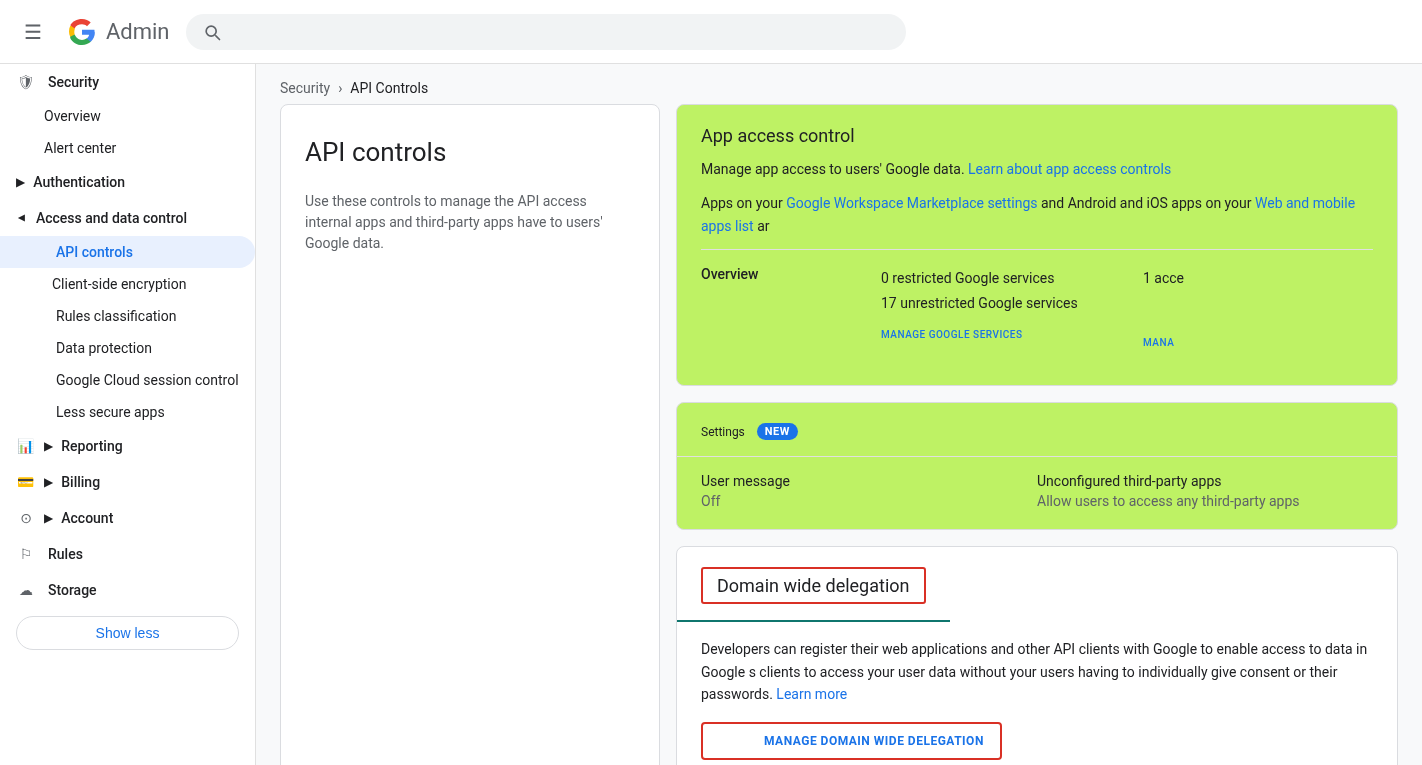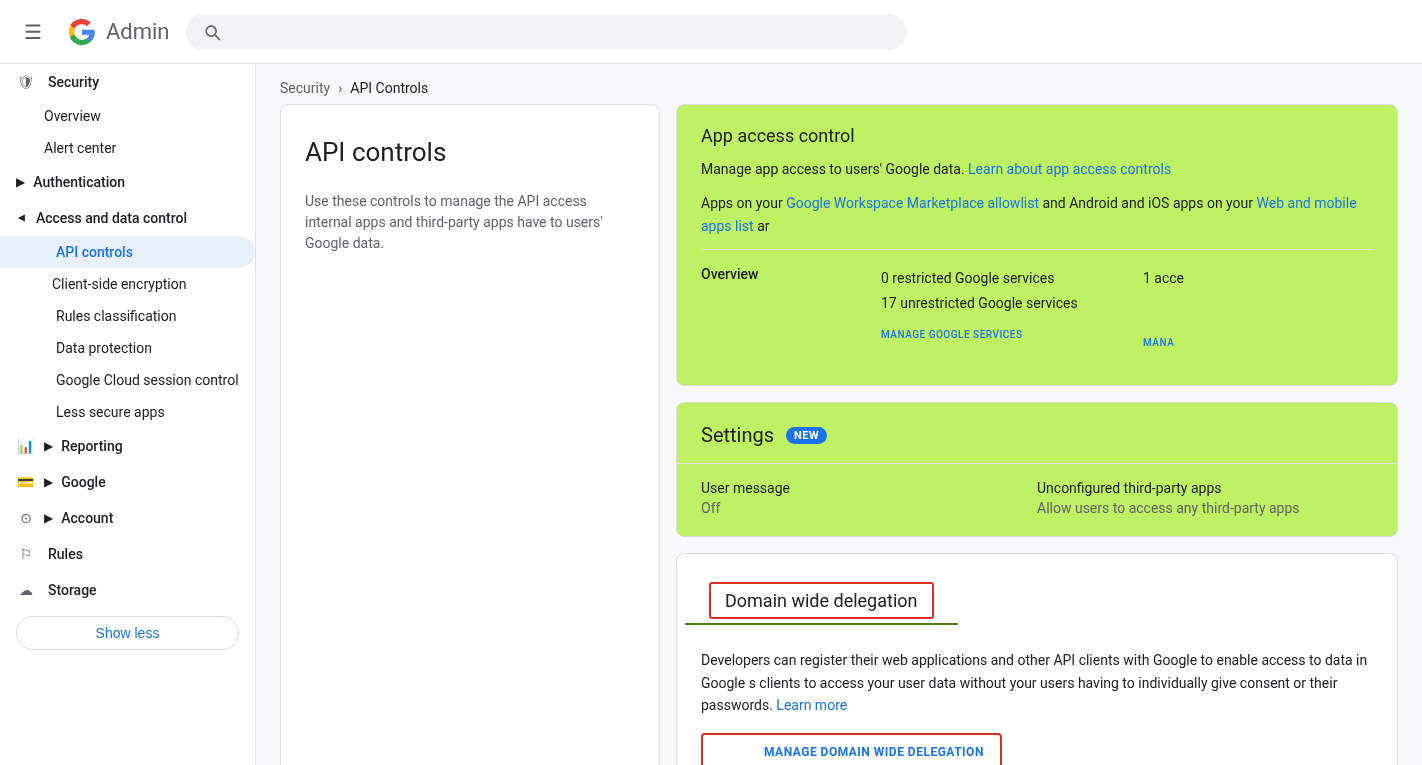--- a/index.html
+++ b/index.html
@@ -57,21 +57,21 @@
     .card-link { color: #1a73e8; text-decoration: none; }
     .overview-row { display: flex; align-items: flex-start; gap: 0; padding: 16px 0; border-top: 1px solid #e0e0e0; margin-top: 8px; }
     .overview-label { font-size: 14px; font-weight: 500; color: #202124; width: 180px; flex-shrink: 0; }
     .overview-values { flex: 1; }
     .overview-value { font-size: 14px; color: #202124; line-height: 1.8; }
     .overview-actions { display: flex; gap: 32px; margin-top: 12px; }
     .action-link { font-size: 10px; font-weight: 500; color: #1a73e8; text-decoration: none; letter-spacing: 0.5px; cursor: pointer; }
 
     
     .settings-card-header { padding: 20px 24px 16px; display: flex; align-items: center; gap: 12px; }
-    .settings-title { font-size: 20px; font-weight: 400; color: #202124; }
+    .settings-title { font-size: 12px; font-weight: 400; color: #202124; }
     .new-badge { background: #1a73e8; color: #fff; font-size: 11px; font-weight: 700; padding: 2px 8px; border-radius: 12px; letter-spacing: 0.5px; }
     .settings-body { padding: 0 24px 20px; display: flex; gap: 0; border-top: 1px solid #e0e0e0; padding-top: 16px; }
     .settings-col { flex: 1; }
     .settings-item-label { font-size: 14px; color: #202124; margin-bottom: 4px; }
     .settings-item-value { font-size: 14px; color: #5f6368; }
 
     
     .dwd-card { background: #fff; border: 1px solid #dadce0; border-radius: 8px; margin-bottom: 16px; }
     .dwd-title { font-size: 18px; font-weight: 400; color: #202124; }
     .dwd-body { padding: 16px 24px; }
@@ -152,21 +152,21 @@
 
     <div class="sidebar-group-item">
       <span class="icon">📊</span>
       <span class="chevron">▶</span>
       <span>Reporting</span>
     </div>
 
     <div class="sidebar-group-item">
       <span class="icon">💳</span>
       <span class="chevron">▶</span>
-      <span>Google</span>
+      <span>Billing</span>
     </div>
 
     <div class="sidebar-group-item">
       <span class="icon">⊙</span>
       <span class="chevron">▶</span>
       <span>Account</span>
     </div>
 
     <div class="sidebar-main-item">
       <span class="icon">⚐</span>
@@ -202,21 +202,21 @@
           <div class="card-header">
             <div class="card-title">App access control</div>
           </div>
           <div class="card-body">
             <div class="card-desc">
               <span>Manage app access to users' Google data.</span>
               <a href="#" class="card-link">Learn about app access controls</a>
             </div>
             <div class="card-desc">
               Apps on your
-              <a href="#" class="card-link">Google Workspace Marketplace allowlist</a>
+              <a href="#" class="card-link">Google Workspace Marketplace settings</a>
               <span> and Android and iOS apps on your </span>
               <a href="#" class="card-link">Web and mobile apps list</a>
               <span> ar</span>
             </div>
             <div class="overview-row">
               <div class="overview-label">Overview</div>
               <div class="overview-values">
                 <div class="overview-value">0 restricted Google services</div>
                 <div class="overview-value">17 unrestricted Google services</div>
                 <div class="overview-actions">
@@ -244,21 +244,21 @@
               <div class="settings-item-value">Off</div>
             </div>
             <div class="settings-col">
               <div class="settings-item-label">Unconfigured third-party apps</div>
               <div class="settings-item-value">Allow users to access any third-party apps</div>
             </div>
           </div>
         </div>
 
         <div class="dwd-card">
-          <div style="padding: 20px 24px 4px; border-bottom: 2px solid #4d7c0f; display: inline-block; margin: 8px;">
+          <div style="padding: 20px 24px 16px; border-bottom: 2px solid #0f766e; display: inline-block; margin: 0;">
             <div style="border: 2px solid #d93025; border-radius: 3px; display: inline-block; padding: 6px 14px;">
               <span class="dwd-title">Domain wide delegation</span>
             </div>
           </div>
           <div class="dwd-body">
             <div class="dwd-desc">
               <span>Developers can register their web applications and other API clients with Google to enable access to data in Google s clients to access your user data without your users having to individually give consent or their passwords.</span>
               <a href="#" class="card-link">Learn more</a>
             </div>
             <div class="dwd-action-wrapper">

